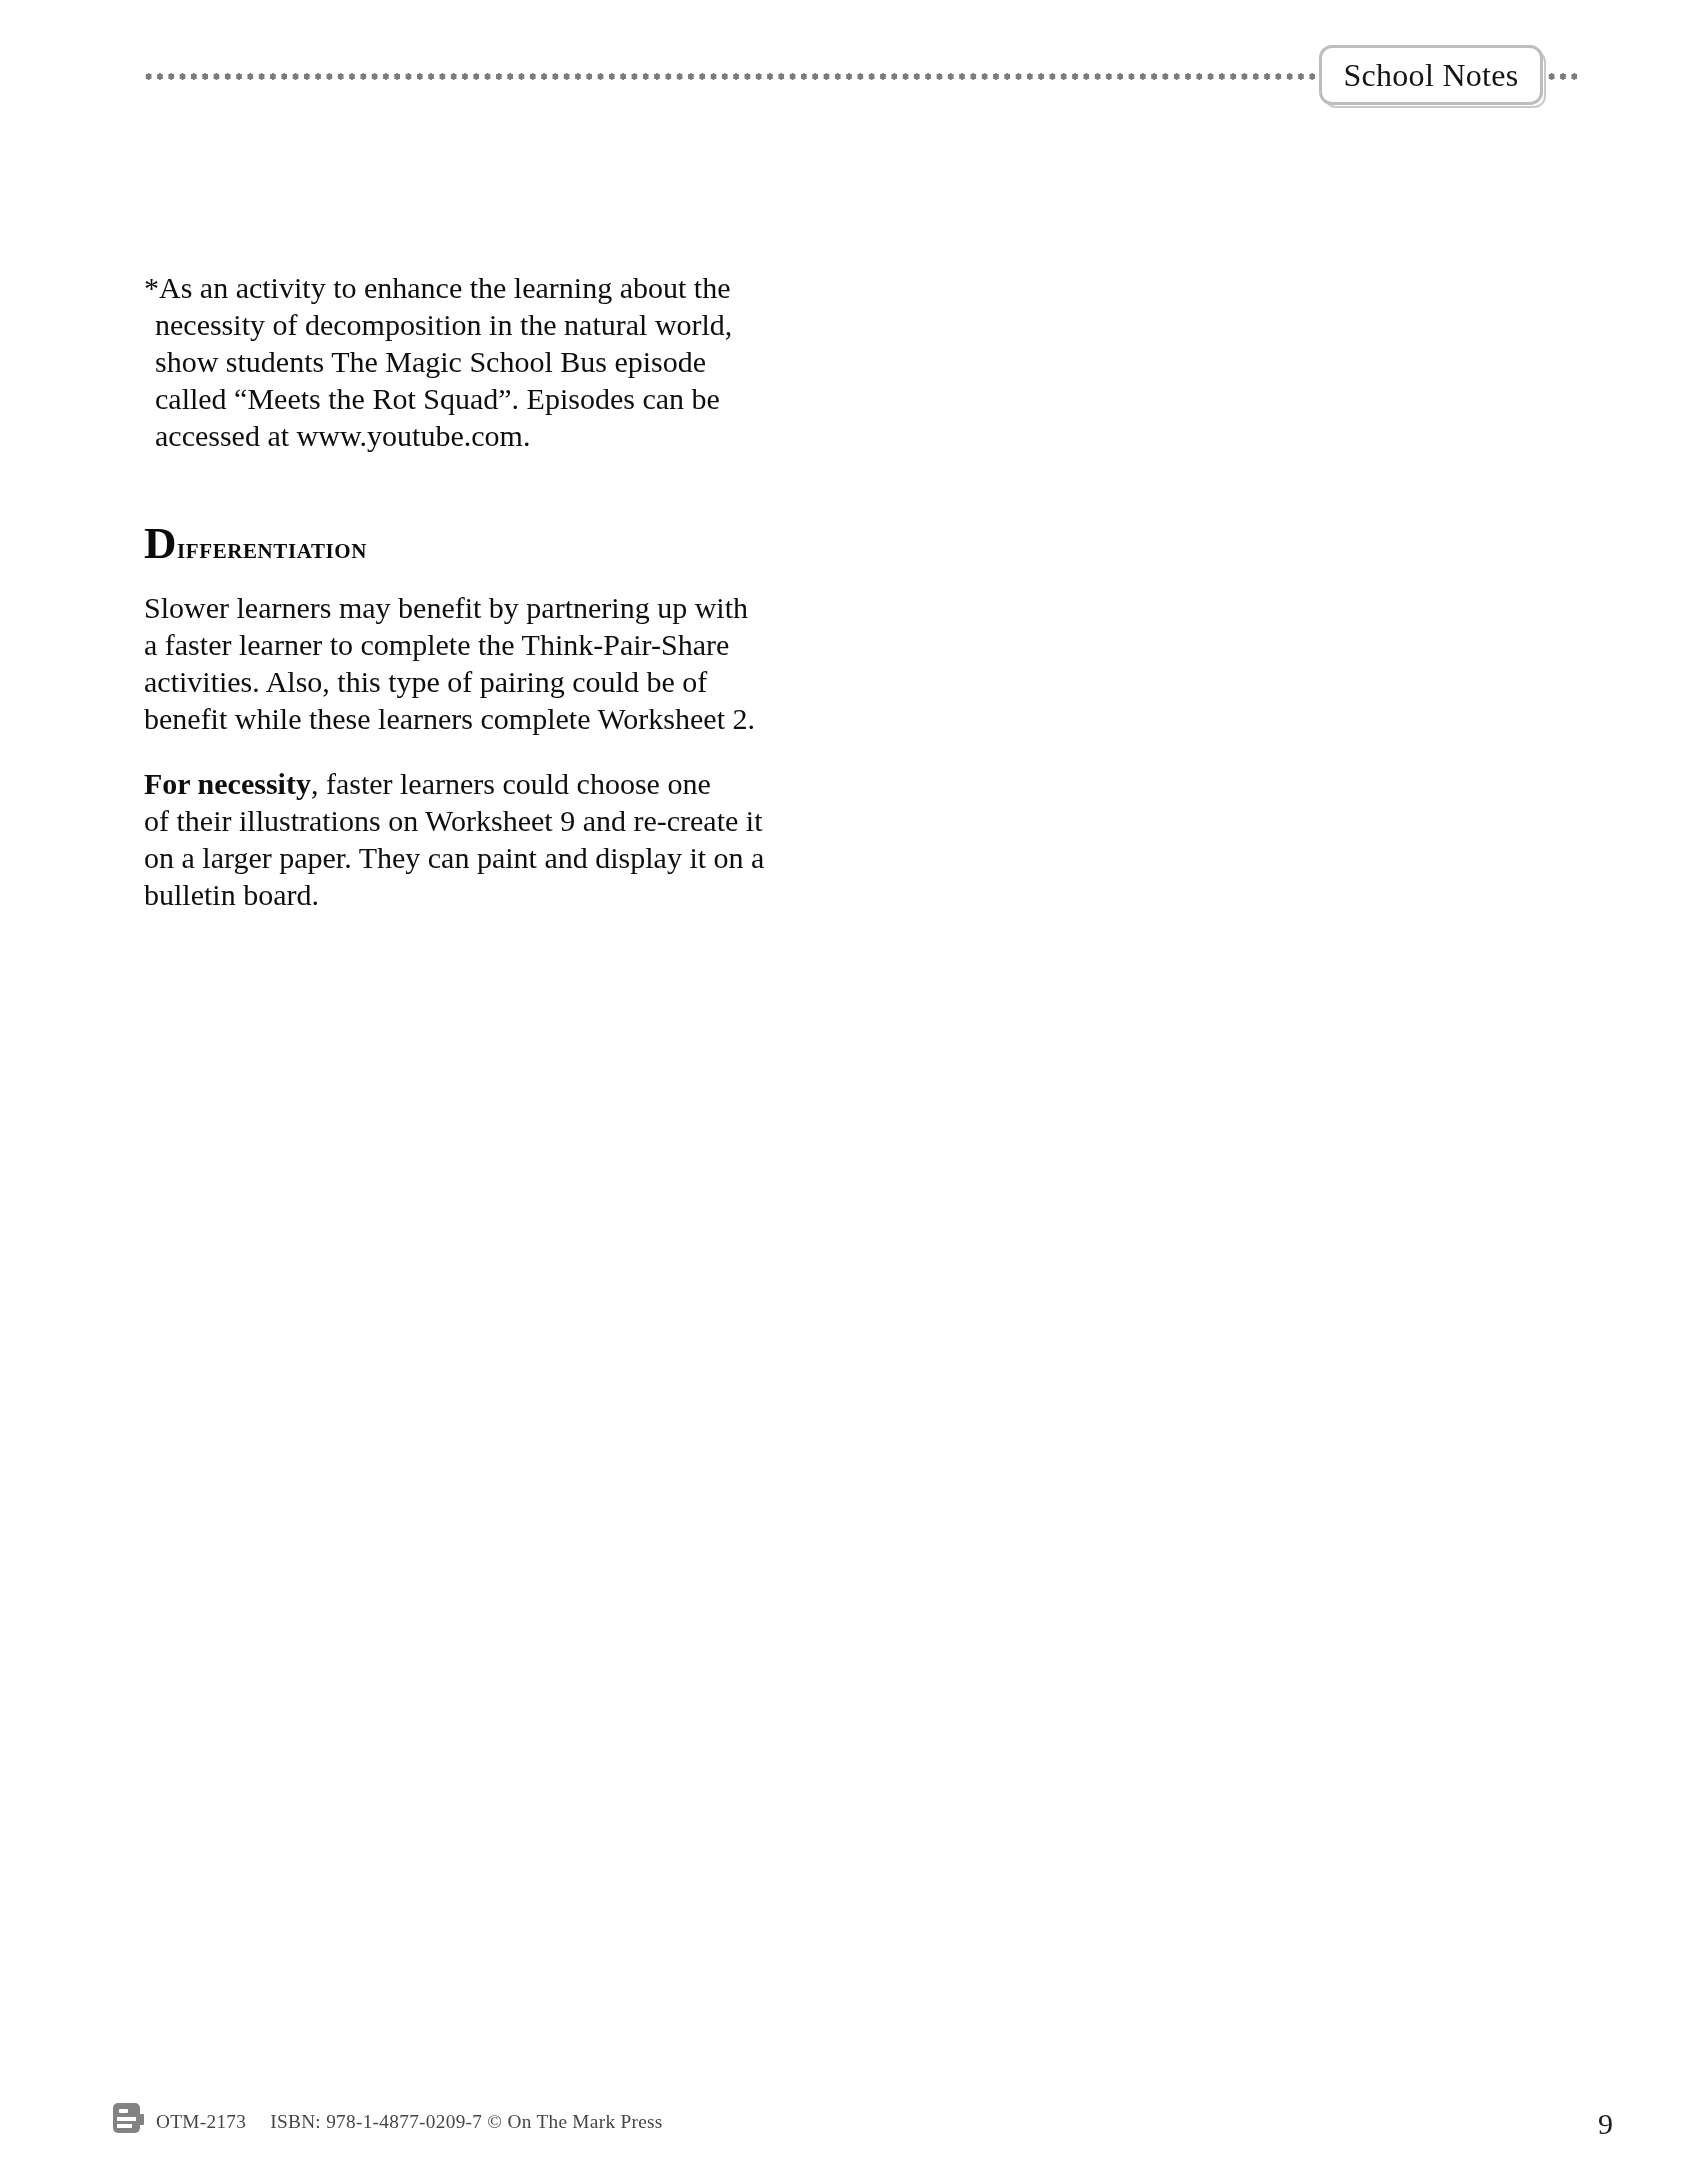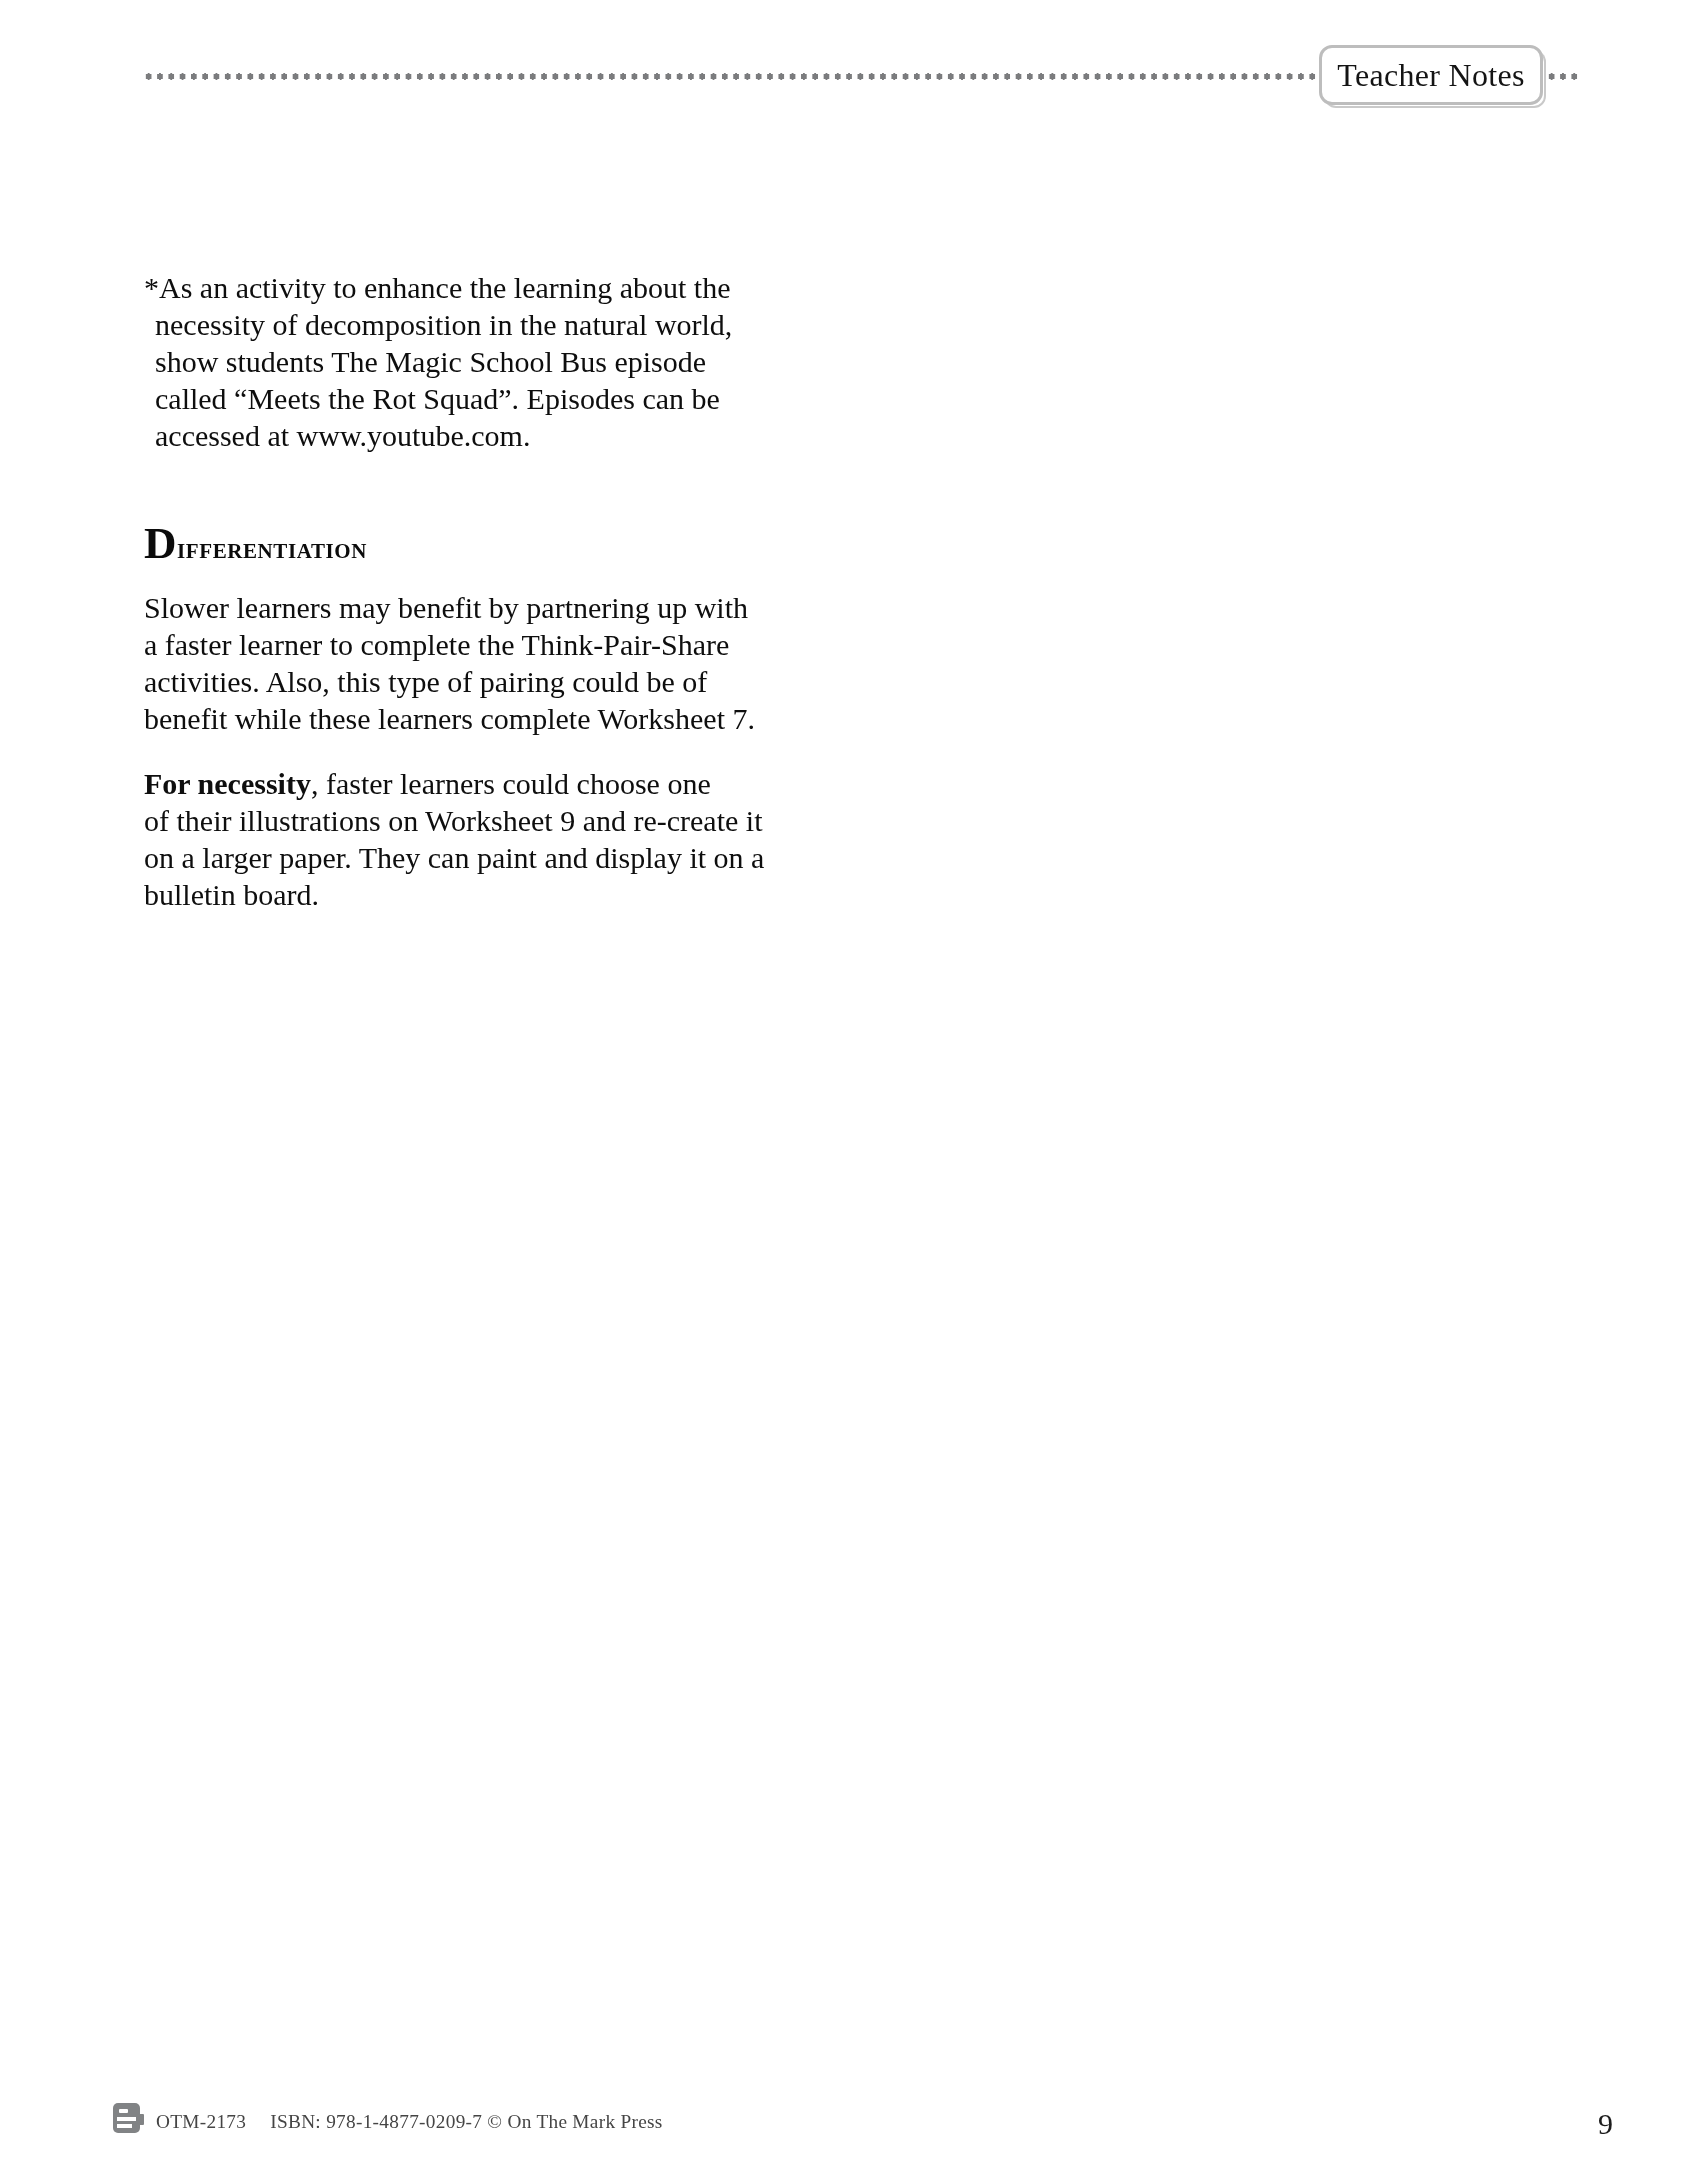--- a/index.html
+++ b/index.html
@@ -155,37 +155,37 @@
     color: #1c1c1c;
   }
 </style>
 </head>
 <body>
 
 <div class="page">
 
   <div class="dots dots-left"></div>
   <div class="teacher-tab">
-    <span class="tab-label">Teacher Notes</span>
+    <span class="tab-label">School Notes</span>
   </div>
   <div class="dots dots-right"></div>
 
   <div class="content">
     <p class="note-para">*As an activity to enhance the learning about the
 necessity of decomposition in the natural world,
 show students The Magic School Bus episode
 called “Meets the Rot Squad”. Episodes can be
 accessed at www.youtube.com.</p>
 
     <h1 class="section-heading"><span class="heading-initial">D</span><span class="heading-rest">IFFERENTIATION</span></h1>
 
     <p class="para-slower">Slower learners may benefit by partnering up with
 a faster learner to complete the Think-Pair-Share
 activities. Also, this type of pairing could be of
-benefit while these learners complete Worksheet 7.</p>
+benefit while these learners complete Worksheet 2.</p>
 
     <p class="para-enrich"><strong>For necessity</strong><span>, faster learners could choose one
 of their illustrations on Worksheet 9 and re-create it
 on a larger paper. They can paint and display it on a
 bulletin board.</span></p>
   </div>
 
   <div class="press-logo">
     <div class="logo-body"></div>
     <div class="logo-notch"></div>

